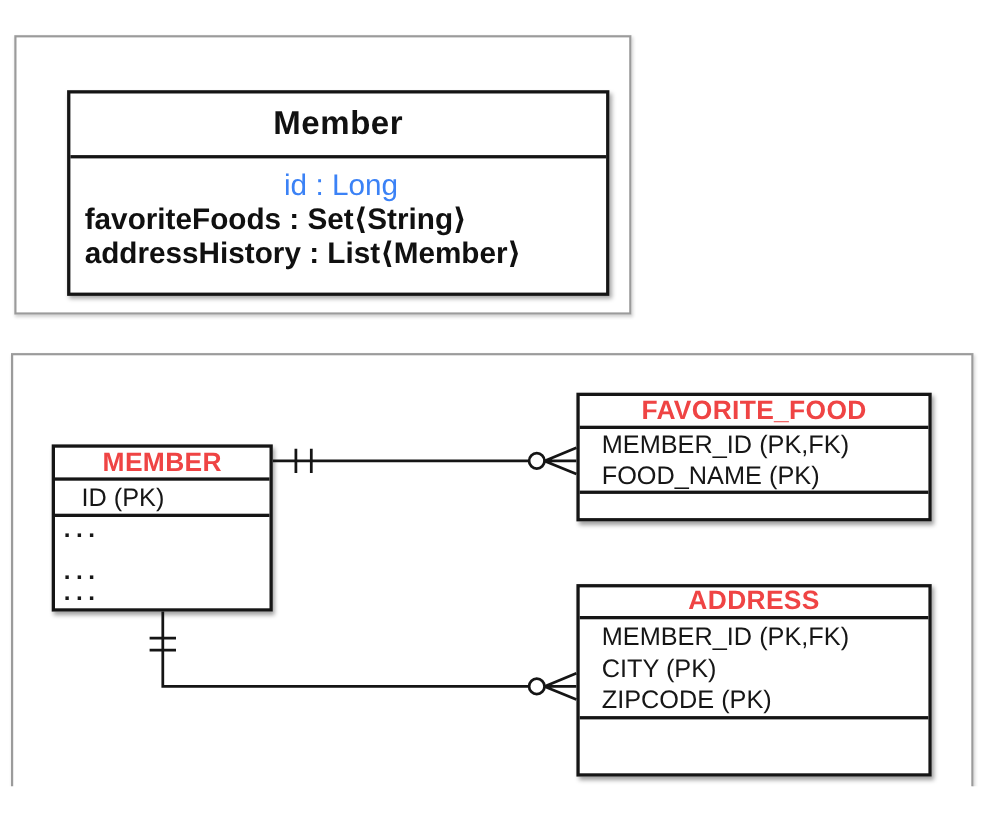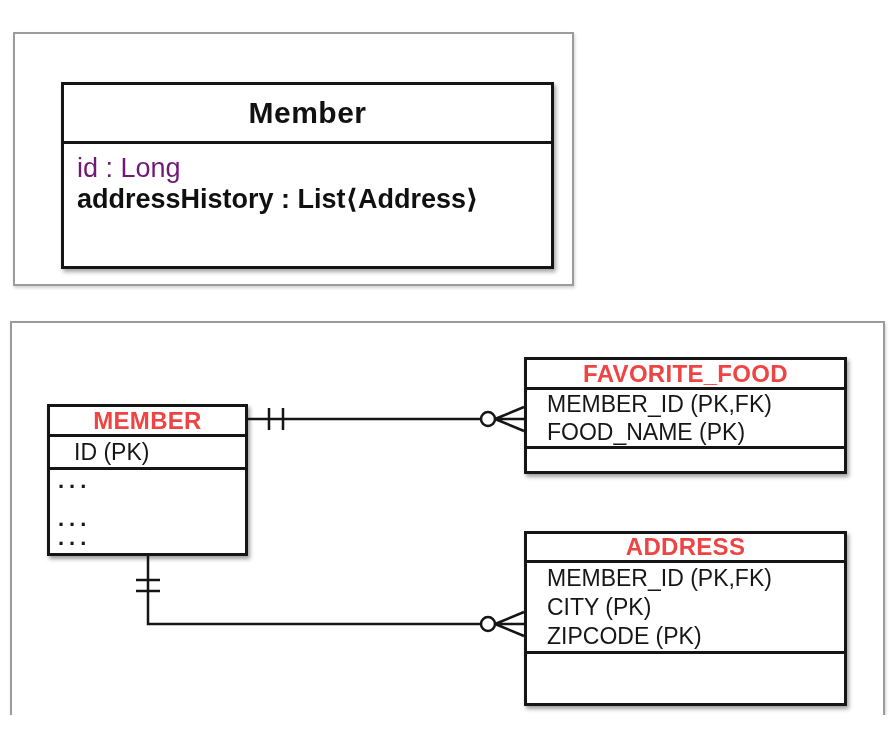--- a/index.html
+++ b/index.html
@@ -48,21 +48,21 @@
     font-weight: 600;
     color: #111;
     letter-spacing: 0.5px;
   }
   .class-attrs {
     padding: 9px 8px 0 13px;
     font-size: 27px;
     line-height: 31px;
     color: #111;
   }
-  .attr-normal { font-weight: 400; color: #701a75; }
+  .attr-normal { font-weight: 400; color: #3b82f6; text-align: center; }
   .attr-bold   { font-weight: 700; color: #101010; }
 
   
   .er-table {
     position: absolute;
     box-sizing: border-box;
     border: 3px solid #151515;
     background: #ffffff;
     box-shadow: 2px 3px 4px rgba(0,0,0,0.38);
   }
@@ -127,21 +127,22 @@
 </head>
 <body>
 
 <div class="canvas">
 
   <div class="frame frame-top">
     <div class="class-box">
       <div class="class-title">Member</div>
       <div class="class-attrs">
         <div class="attr-normal">id : Long</div>
-        <div class="attr-bold">addressHistory : List⟨Address⟩</div>
+        <div class="attr-bold">favoriteFoods : Set⟨String⟩</div>
+        <div class="attr-bold">addressHistory : List⟨Member⟩</div>
       </div>
     </div>
   </div>
 
   <div class="frame frame-bottom"></div>
 
   <div class="er-table member-table">
     <div class="er-title member-title">MEMBER</div>
     <div class="er-cell er-sep member-idrow">ID (PK)</div>
     <div class="member-dots">

